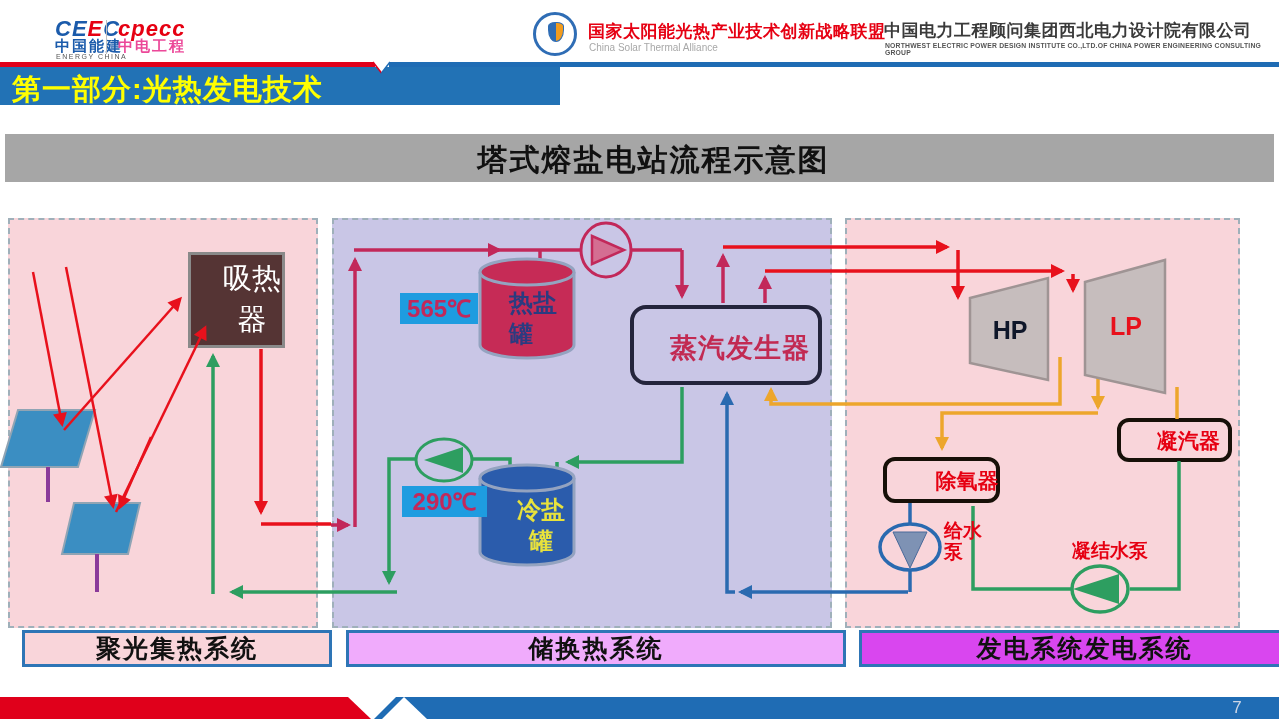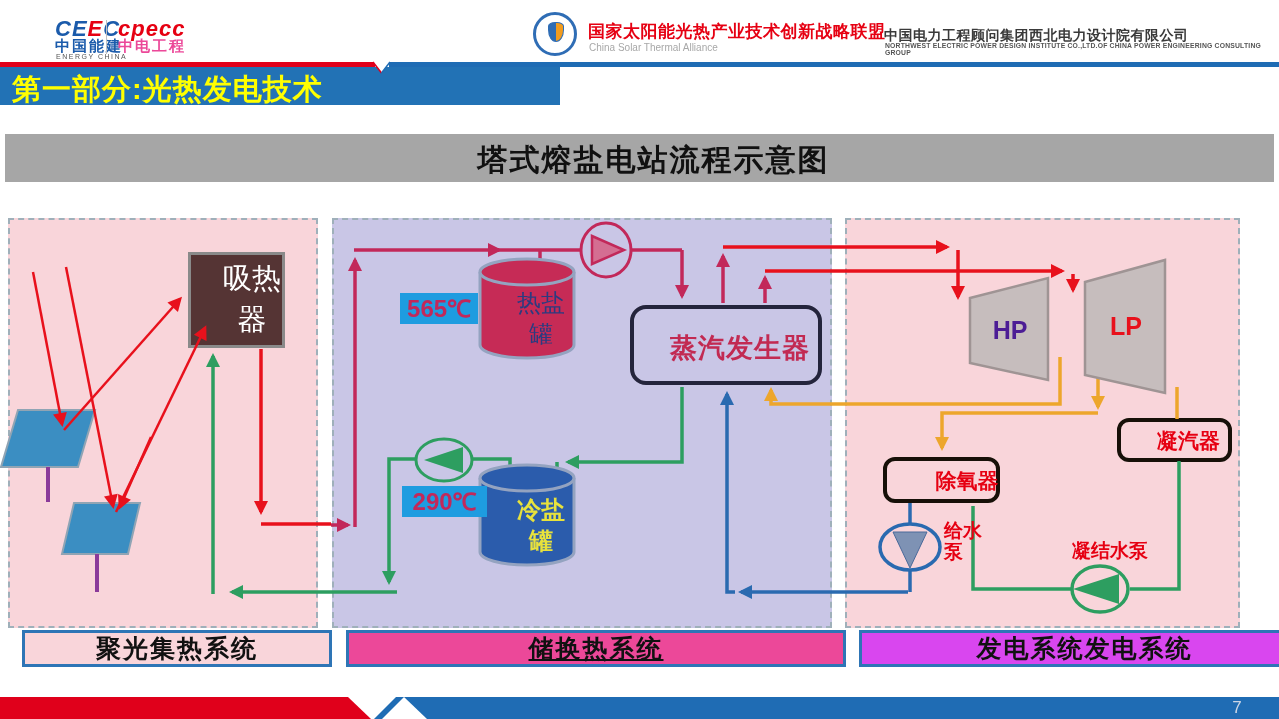--- a/index.html
+++ b/index.html
@@ -13,55 +13,55 @@
   #hdr-ceec-cn{left:55px;top:37px;font-weight:bold;font-size:15px;color:#1b5bab;letter-spacing:2px;}
   #hdr-ceec-en{left:56px;top:53px;font-size:7px;color:#555;letter-spacing:1.5px;}
   #hdr-divider{left:106px;top:20px;width:1px;height:34px;background:#c0c0c0;}
   #hdr-cpecc-mark{left:118px;top:16px;font:italic bold 22px "Liberation Sans",sans-serif;color:#e60012;letter-spacing:1px;}
   #hdr-cpecc-cn{left:118px;top:37px;font-weight:bold;font-size:15px;color:#ec4899;letter-spacing:2px;}
   #badge{left:533px;top:12px;width:44px;height:44px;border-radius:50%;background:#fff;border:3px solid #2f6db5;box-sizing:border-box;}
   #badge-shield{left:548px;top:22px;width:14px;height:18px;border-radius:7px 7px 8px 8px / 4px 4px 12px 12px;
      background:linear-gradient(90deg,#2f6db5 50%,#f29c1f 50%);border:1px solid #2f6db5;}
   #alliance-cn{left:588px;top:20px;font-weight:bold;font-size:17px;color:#e60012;letter-spacing:0.5px;}
   #alliance-en{left:589px;top:42px;font-size:10px;color:#a8a8a8;}
-  #company-cn{left:884px;top:19px;font-weight:bold;font-size:14px;color:#3a3a3a;letter-spacing:0.5px;margin-top:8px;}
+  #company-cn{left:884px;top:19px;font-weight:bold;font-size:17px;color:#3a3a3a;letter-spacing:0.5px;}
   #company-en{left:885px;top:42px;font-size:6.8px;font-weight:bold;color:#555;letter-spacing:0.2px;}
   #bar-red-top{left:0;top:62px;width:375px;height:5px;background:#e0001b;}
   #bar-blue-top{left:389px;top:62px;width:890px;height:5px;background:#1f6cb4;}
   
   #section-banner{left:0;top:67px;width:560px;height:38px;background:#2272b5;}
   #section-banner-text{left:12px;top:70px;font-weight:bold;font-size:29px;color:#ffff00;letter-spacing:1px;}
   
   #title-bar{left:5px;top:134px;width:1269px;height:48px;background:#a6a6a6;}
   #title-text{left:0;top:140px;width:1279px;text-align:center;font-weight:bold;font-size:30px;color:#111;letter-spacing:2px;}
   
   .panel{box-sizing:border-box;border:2px dashed #9fb0ba;}
   #panel-collector{left:8px;top:218px;width:310px;height:410px;background:#f9d5da;}
   #panel-storage{left:332px;top:218px;width:500px;height:410px;background:#c9c6e6;}
   #panel-power{left:845px;top:218px;width:395px;height:410px;background:#f9d5da;}
   .label-bar{box-sizing:border-box;border:3px solid #2e75b6;height:37px;text-align:center;
              font-weight:bold;font-size:25px;color:#111;line-height:31px;letter-spacing:2px;}
   #label-collector{left:8px;top:630px;width:310px;background:#f9d5da;}
-  #label-storage{left:332px;top:630px;width:500px;background:#ec4899;text-decoration:underline;}
+  #label-storage{left:332px;top:630px;width:500px;background:#f0abfc;}
   #label-power{left:845px;top:630px;width:451px;background:#d946ef;}
   
   #absorber-box{left:188px;top:252px;width:97px;height:96px;background:#553434;border:3px solid #8a8a8a;box-sizing:border-box;}
   #absorber-text{left:203px;top:258px;width:70px;text-align:center;font-size:29px;color:#fff;line-height:1.4;}
   #sg-box{left:630px;top:305px;width:192px;height:80px;background:#c9c6e6;border:4px solid #24243c;border-radius:16px;box-sizing:border-box;}
   #sg-text{left:630px;top:330px;width:192px;text-align:center;font-weight:bold;font-size:27px;color:#c22a52;letter-spacing:1px;}
   #deaerator-box{left:883px;top:457px;width:117px;height:46px;background:#f9d5da;border:4px solid #171008;border-radius:12px;box-sizing:border-box;}
   #deaerator-text{left:883px;top:467px;width:140px;text-align:center;font-weight:bold;font-size:21px;color:#e60012;}
   #condenser-box{left:1117px;top:418px;width:115px;height:44px;background:#f9d5da;border:4px solid #171008;border-radius:12px;box-sizing:border-box;}
   #condenser-text{left:1117px;top:427px;width:115px;text-align:center;font-weight:bold;font-size:21px;color:#e60012;}
   .temp-label{background:#1e9ce0;color:#c2285a;font-weight:bold;font-size:24px;text-align:center;line-height:31px;}
   #hot-temp{left:400px;top:257px;width:78px;height:31px;margin-top:36px;}
   #cold-temp{left:402px;top:486px;width:85px;height:31px;}
-  #hot-tank-text{left:495px;top:288px;width:64px;text-align:center;font-weight:normal;font-size:24px;color:#2b3b80;line-height:1.3;}
+  #hot-tank-text{left:495px;top:288px;width:64px;text-align:left;font-weight:bold;font-size:24px;color:#2b3b80;line-height:1.3;}
   #cold-tank-text{left:495px;top:495px;width:64px;text-align:center;font-weight:bold;font-size:24px;color:#e8e23c;line-height:1.3;}
-  #hp-text{left:975px;top:316px;width:70px;text-align:center;font-weight:bold;font-size:25px;color:#4c1d95;}
+  #hp-text{left:975px;top:316px;width:70px;text-align:center;font-weight:bold;font-size:25px;color:#0f172a;}
   #lp-text{left:1090px;top:312px;width:72px;text-align:center;font-weight:bold;font-size:25px;color:#e8111c;}
   #feed-pump-label{left:930px;top:521px;width:44px;font-weight:bold;font-size:19px;color:#e60012;line-height:1.1;}
   #cond-pump-label{left:1058px;top:538px;width:95px;font-weight:bold;font-size:19px;color:#e60012;}
   
   #page-number{left:1222px;top:698px;width:30px;font-size:17px;color:#ccd6e6;text-align:center;}
   #overlay-svg{left:0;top:0;z-index:5;}
   .z6{z-index:6;}
   .z3{z-index:3;}
   .z1{z-index:1;}
 </style>

